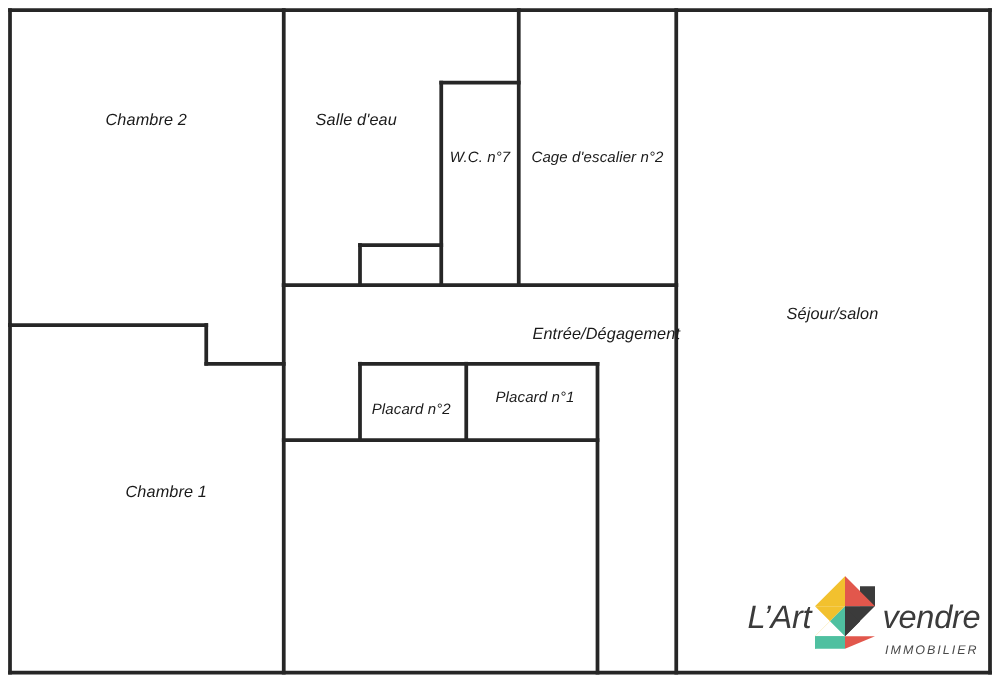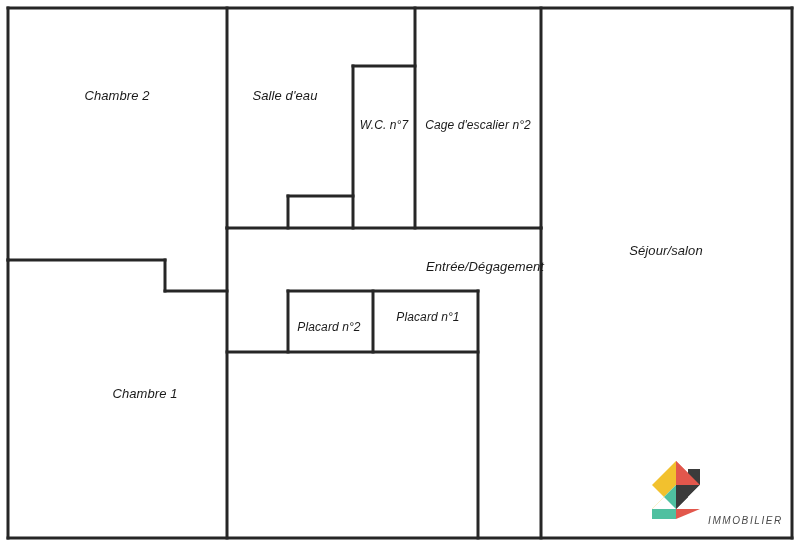--- a/index.html
+++ b/index.html
@@ -112,21 +112,21 @@
         <line x1="288" y1="196" x2="353" y2="196"></line>
         <line x1="288" y1="291" x2="288" y2="352"></line>
         <line x1="288" y1="291" x2="478" y2="291"></line>
         <line x1="373" y1="291" x2="373" y2="352"></line>
         <line x1="227" y1="352" x2="478" y2="352"></line>
         <line x1="478" y1="291" x2="478" y2="538"></line>
       </g>
   </svg>
 
   <div class="room-label" style="left: 117px; top: 96px;">Chambre 2</div>
-  <div class="room-label" style="left: 133px; top: 394px; margin-left: 12px;">Chambre 1</div>
+  <div class="room-label" style="left: 133px; top: 394px;">Chambre 1</div>
   <div class="room-label" style="left: 285px; top: 96px;">Salle d'eau</div>
   <div class="room-label small" style="left: 384px; top: 126px;">W.C. n°7</div>
   <div class="room-label small" style="left: 478px; top: 126px;">Cage d'escalier n°2</div>
   <div class="room-label" style="left: 457px; top: 267px; margin-left: 28px;">Entrée/Dégagement</div>
   <div class="room-label small" style="left: 329px; top: 328px;">Placard n°2</div>
   <div class="room-label small" style="left: 428px; top: 318px;">Placard n°1</div>
   <div class="room-label" style="left: 666px; top: 251px;">Séjour/salon</div>
 
   <div id="brand-logo">
 
@@ -143,16 +143,20 @@
       <polygon points="6,50 30,50 6,60" fill="#4fc0a0"></polygon>
       <polygon points="6,50 30,50 30,60 6,60" fill="#4fc0a0"></polygon>
       <polygon points="30,50 54,50 30,60" fill="#e2574c"></polygon>
 
       <polygon points="6,26 18,38 6,50" fill="#ffffff"></polygon>
       <polygon points="54,26 42,38 54,50" fill="#ffffff"></polygon>
       <polygon points="18,38 30,26 30,50" fill="#4fc0a0"></polygon>
       <polygon points="42,38 30,26 30,50" fill="#3b3b3b"></polygon>
     </svg>
 
+    <div id="logo-wordmark">
+      <span id="logo-word-left">L’Art</span>
+      <span id="logo-word-right">vendre</span>
+    </div>
     <div id="logo-sub">IMMOBILIER</div>
   </div>
 
 </div>
 
 </body></html>

